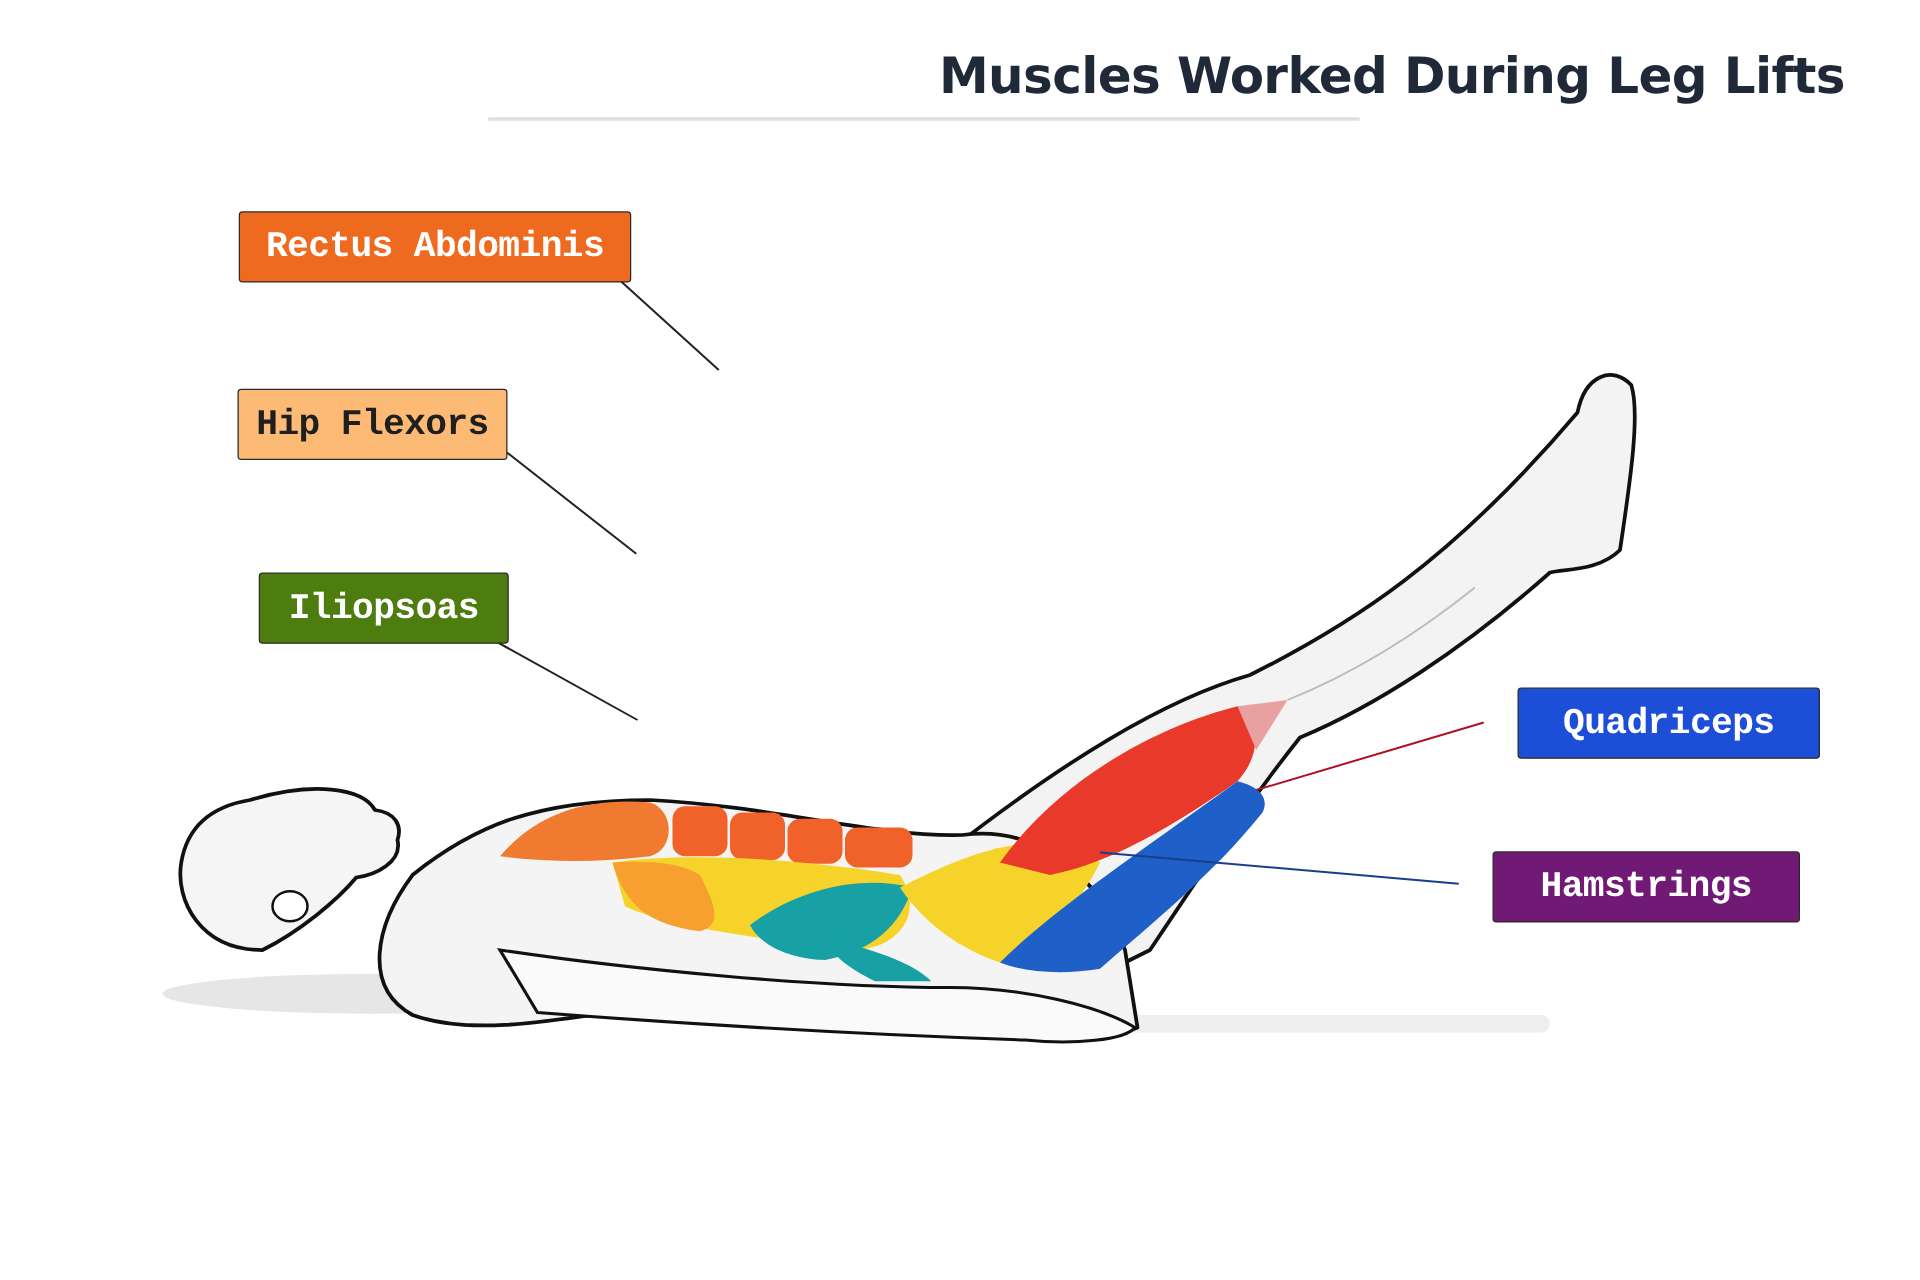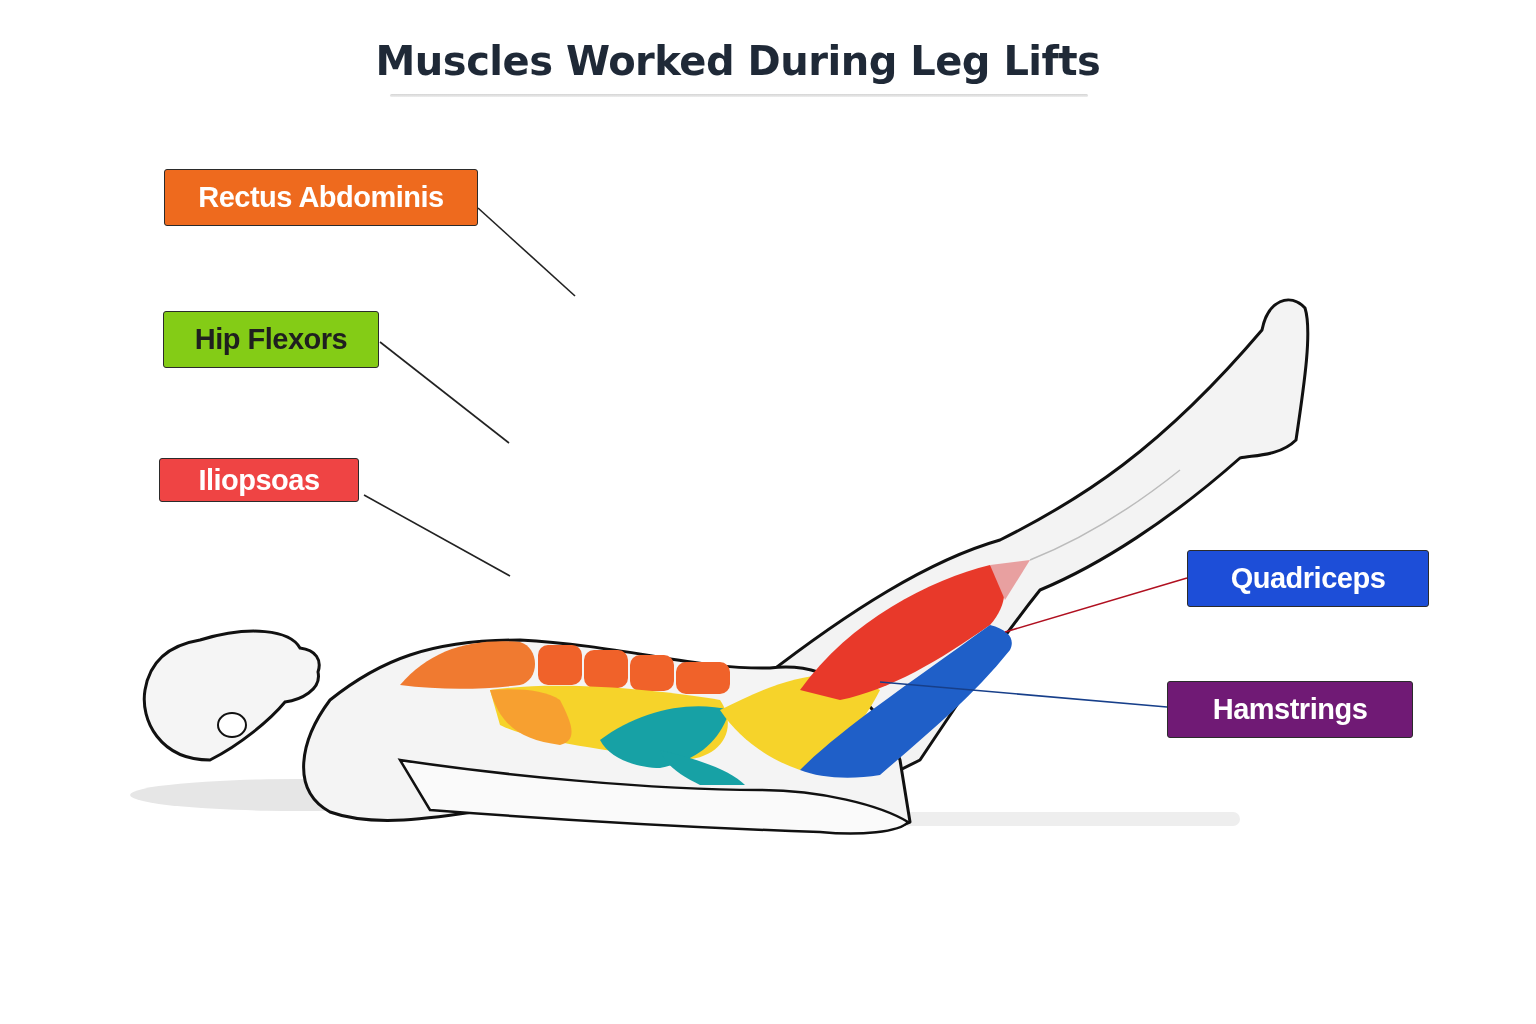--- a/index.html
+++ b/index.html
@@ -1,25 +1,25 @@
 <!DOCTYPE html>
 <html><head>
 <meta charset="utf-8">
 <style>
   html, body { margin:0; padding:0; }
   body { width:1536px; height:1024px; background:#ffffff; position:relative; overflow:hidden;
          font-family:"Liberation Sans", sans-serif; }
-  .title { position:absolute; left:0; width:1476px; top:38px; text-align:center;
+  .title { position:absolute; left:0; width:1476px; top:38px; text-align:right;
            font-family:"DejaVu Sans", sans-serif; font-weight:bold; font-size:40px;
            color:#1f2937; letter-spacing:-0.5px; }
   .title-rule { position:absolute; left:390px; top:94px; width:698px; height:3px;
            background:linear-gradient(to bottom,#d4d4d4,#eeeeee); border-radius:2px; }
   .label { position:absolute; box-sizing:border-box; border:1.5px solid #2b2b2b; border-radius:3px;
-           font-family:Liberation Sans, sans-serif; font-weight:bold; font-size:29px;
-           display:flex; align-items:center; justify-content:center; color:#fff; letter-spacing:-0.5px; }
+           font-family:Liberation Mono, monospace; font-weight:bold; font-size:29px;
+           display:flex; align-items:center; justify-content:center; color:#fff; letter-spacing:-0.5px;margin-left:27px; }
   svg.figure { position:absolute; left:0; top:0; }
 </style>
 </head>
 <body>
 
 <div class="title">Muscles Worked During Leg Lifts</div>
 <div class="title-rule"></div>
 
 <svg class="figure" width="1536" height="1024" viewBox="0 0 1536 1024">
 
@@ -57,16 +57,16 @@
   <path d="M 800 690 C 850 620, 930 580, 990 565 C 1010 580, 1008 605, 990 625 C 940 660, 890 690, 840 700 Z" fill="#e8392a"></path>
   <path d="M 990 565 L 1030 560 L 1005 600 Z" fill="#e8a0a0"></path>
 
   <path d="M 800 770 C 840 730, 900 690, 990 625 C 1010 630, 1015 640, 1010 650 C 970 700, 920 740, 880 775 C 850 780, 820 778, 800 770 Z" fill="#1f5fc8"></path>
 
   <line x1="1005" y1="632" x2="1187" y2="578" stroke="#b01020" stroke-width="1.6"></line>
   <line x1="880" y1="682" x2="1167" y2="707" stroke="#173f8a" stroke-width="1.6"></line>
 </svg>
 
 <div class="label" style="left:164px;top:169px;width:314px;height:57px;background:#ee6a1e;">Rectus Abdominis</div>
-<div class="label" style="left:163px;top:311px;width:216px;height:57px;background:#84cc16;color:#1f1f1f;">Hip Flexors</div>
-<div class="label" style="left:159px;top:458px;width:200px;height:44px;background:#ef4444;">Iliopsoas</div>
+<div class="label" style="left:163px;top:311px;width:216px;height:57px;background:#fdba74;color:#1f1f1f;">Hip Flexors</div>
+<div class="label" style="left:180px;top:458px;width:200px;height:57px;background:#4d7c0f;">Iliopsoas</div>
 <div class="label" style="left:1187px;top:550px;width:242px;height:57px;background:#1d4ed8;">Quadriceps</div>
 <div class="label" style="left:1167px;top:681px;width:246px;height:57px;background:#701a75;">Hamstrings</div>
 
 </body></html>

